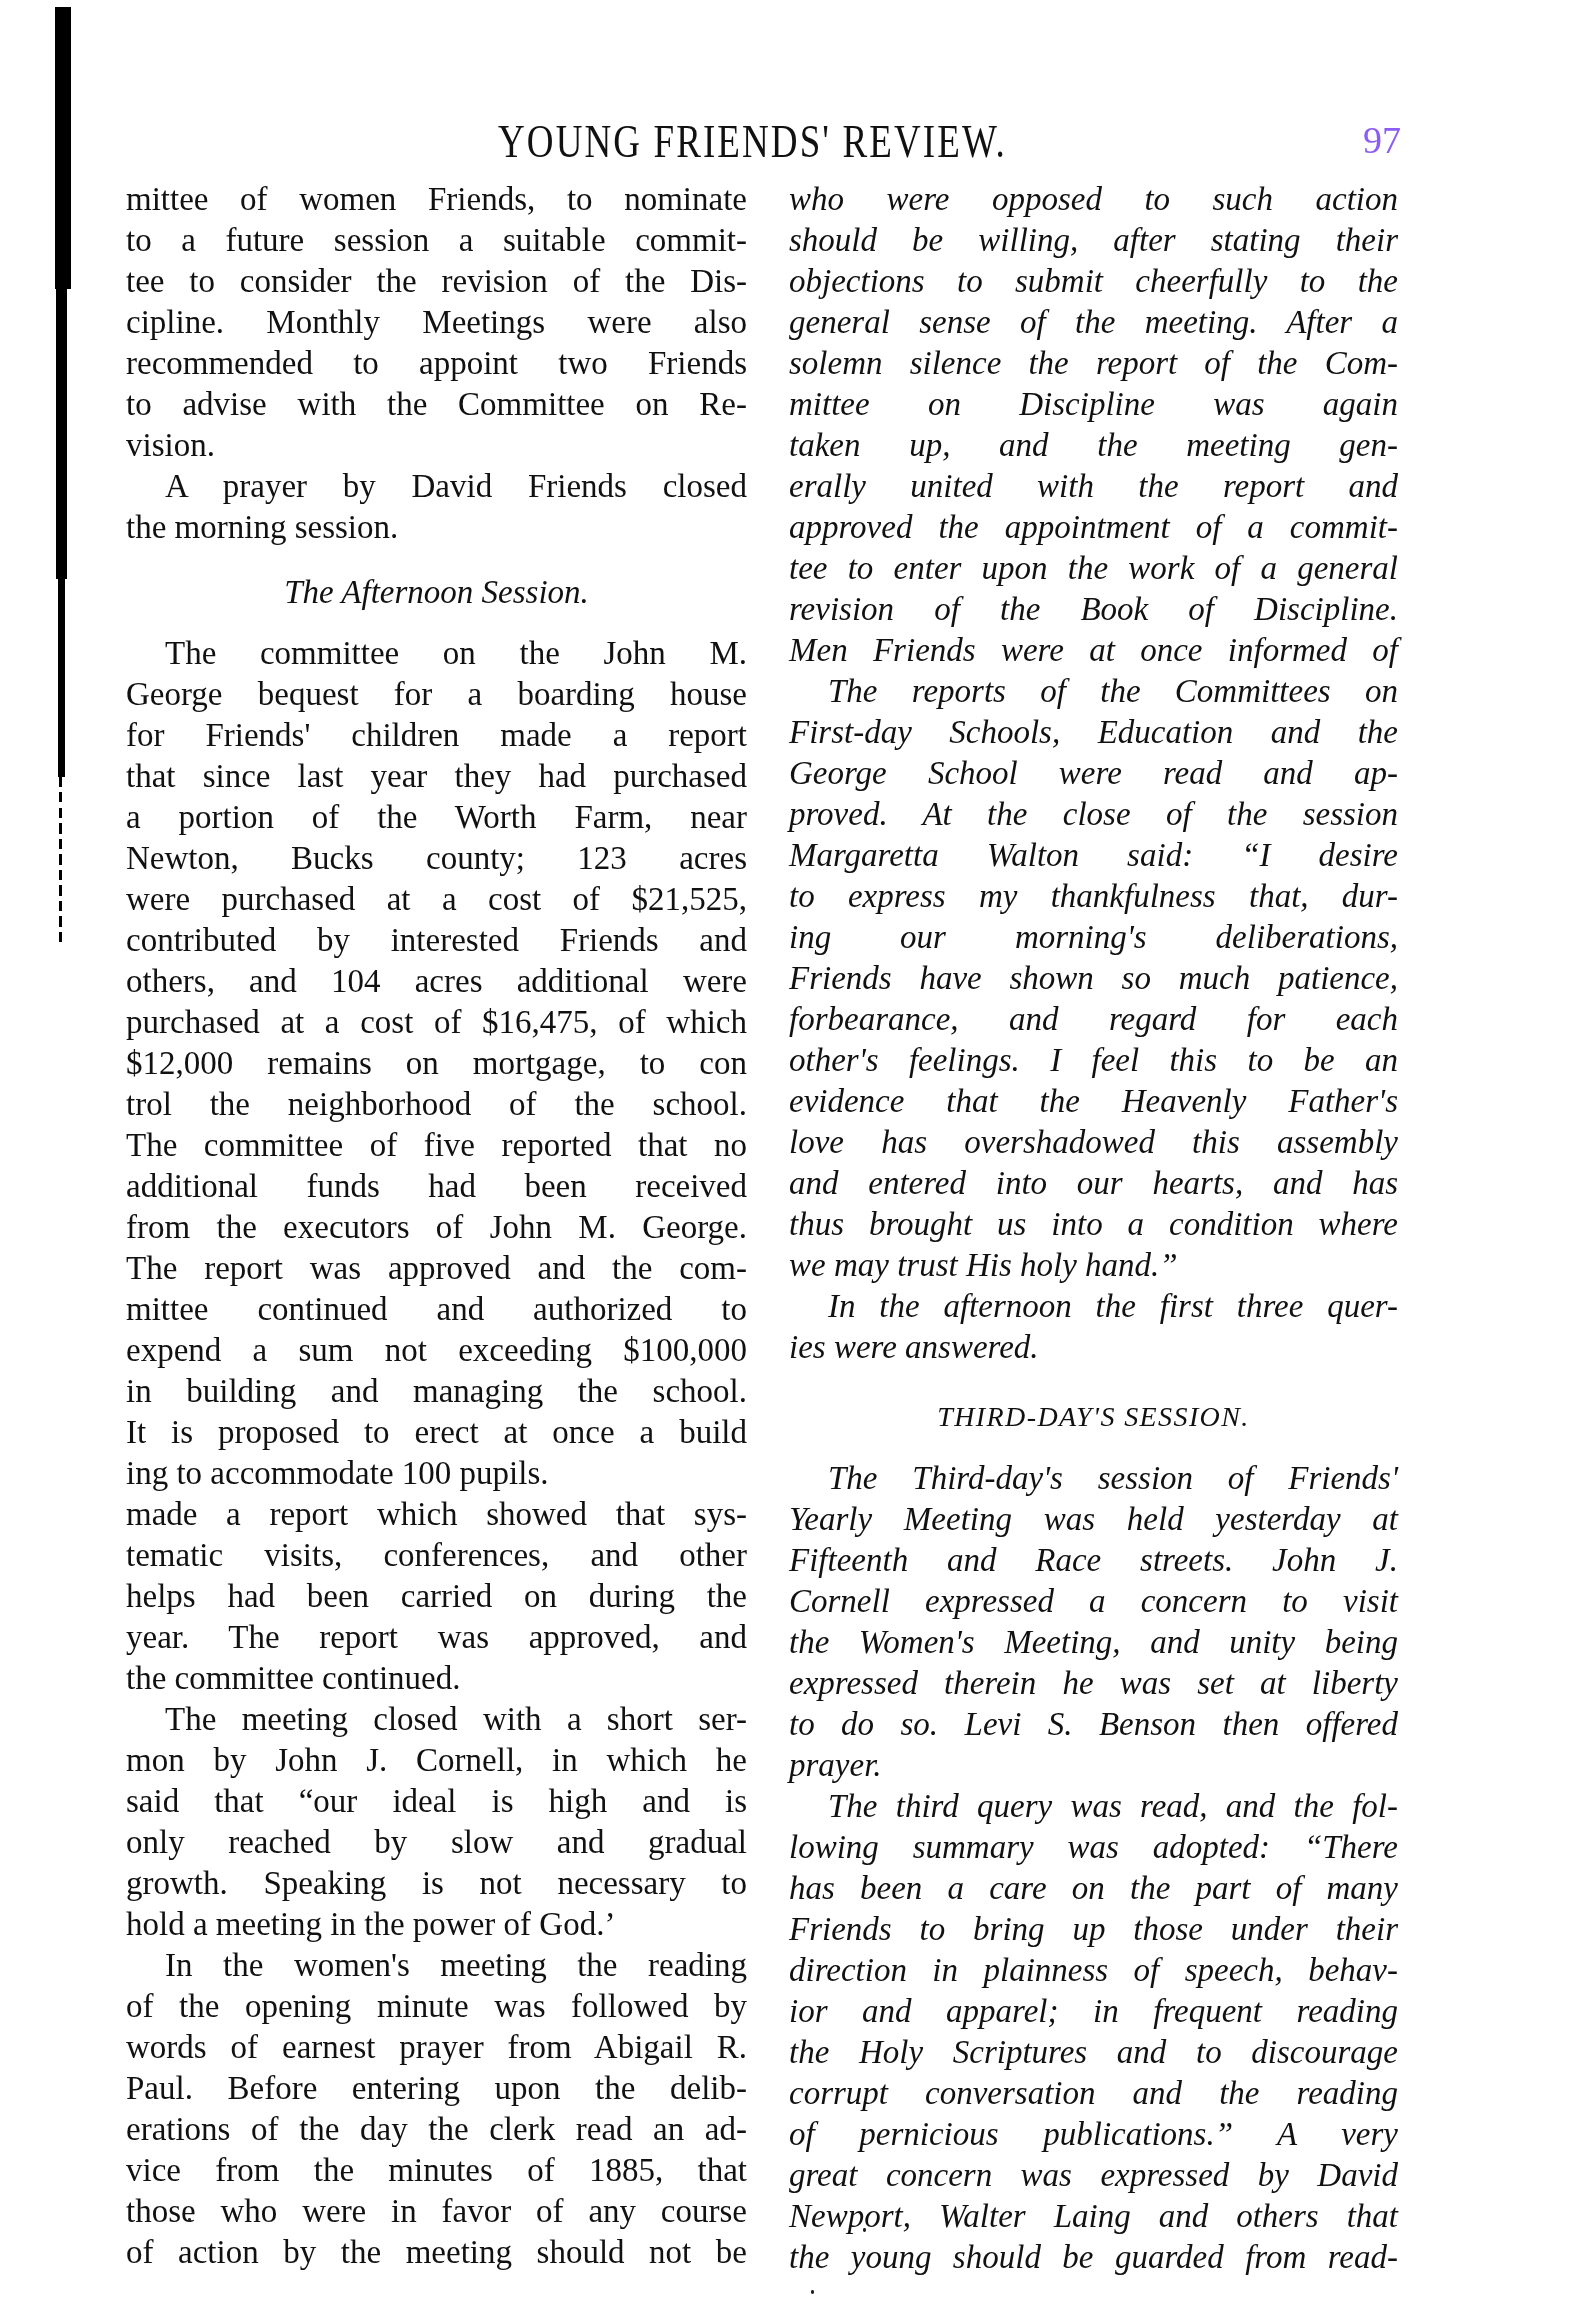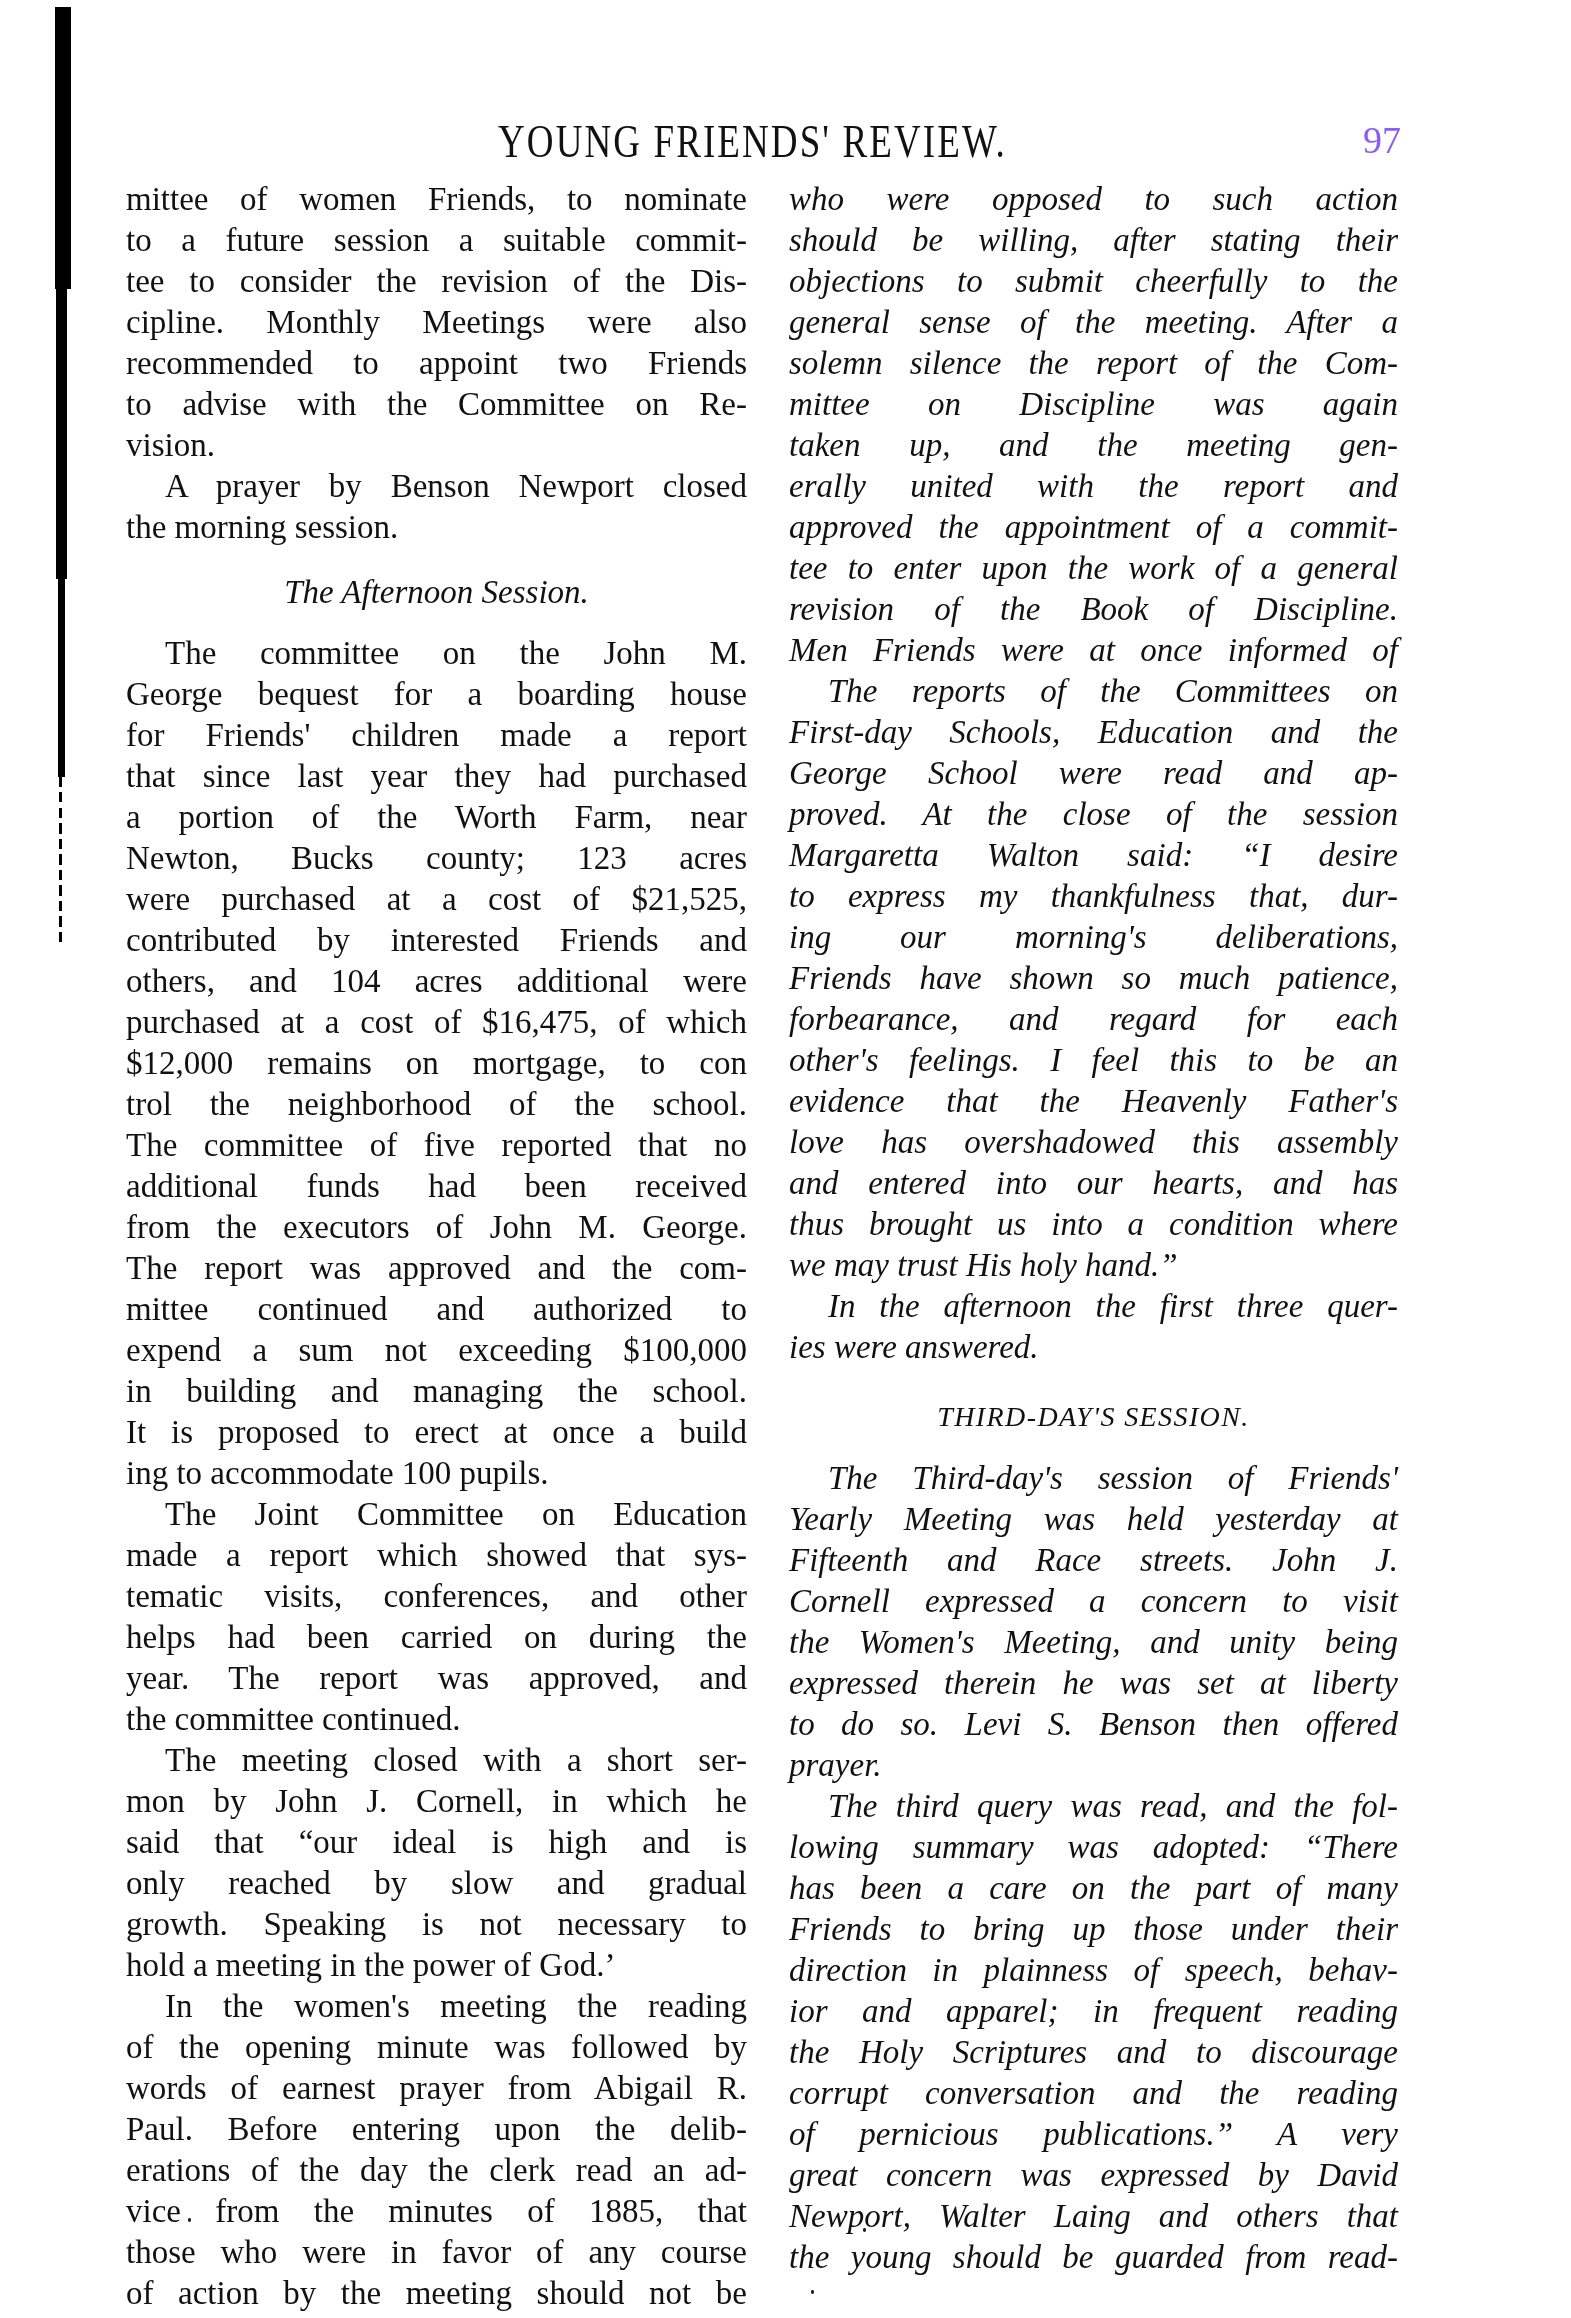--- a/index.html
+++ b/index.html
@@ -134,21 +134,21 @@
   <p>
       <span class="line">mittee of women Friends, to nominate</span>
       <span class="line">to a future session a suitable commit-</span>
       <span class="line">tee to consider the revision of the Dis-</span>
       <span class="line">cipline. Monthly Meetings were also</span>
       <span class="line">recommended to appoint two Friends</span>
       <span class="line">to advise with the Committee on Re-</span>
       <span class="line last">vision.</span>
     </p>
   <p class="indent-first">
-      <span class="line" style="padding-left: 39px;">A prayer by Benson Newport closed</span>
+      <span class="line" style="padding-left: 39px;">A prayer by David Friends closed</span>
       <span class="line last">the morning session.</span>
     </p>
   <div class="section-heading">The Afternoon Session.</div>
   <p>
       <span class="line" style="padding-left: 39px;">The committee on the John M.</span>
       <span class="line">George bequest for a boarding house</span>
       <span class="line">for Friends' children made a report</span>
       <span class="line">that since last year they had purchased</span>
       <span class="line">a portion of the Worth Farm, near</span>
       <span class="line">Newton, Bucks county; 123 acres</span>
@@ -162,21 +162,20 @@
       <span class="line">additional funds had been received</span>
       <span class="line">from the executors of John M. George.</span>
       <span class="line">The report was approved and the com-</span>
       <span class="line">mittee continued and authorized to</span>
       <span class="line">expend a sum not exceeding $100,000</span>
       <span class="line">in building and managing the school.</span>
       <span class="line">It is proposed to erect at once a build</span>
       <span class="line last">ing to accommodate 100 pupils.</span>
     </p>
   <p>
-      <span class="line" style="padding-left: 39px;">The Joint Committee on Education</span>
       <span class="line">made a report which showed that sys-</span>
       <span class="line">tematic visits, conferences, and other</span>
       <span class="line">helps had been carried on during the</span>
       <span class="line">year. The report was approved, and</span>
       <span class="line last">the committee continued.</span>
     </p>
   <p>
       <span class="line" style="padding-left: 39px;">The meeting closed with a short ser-</span>
       <span class="line">mon by John J. Cornell, in which he</span>
       <span class="line">said that “our ideal is high and is</span>

